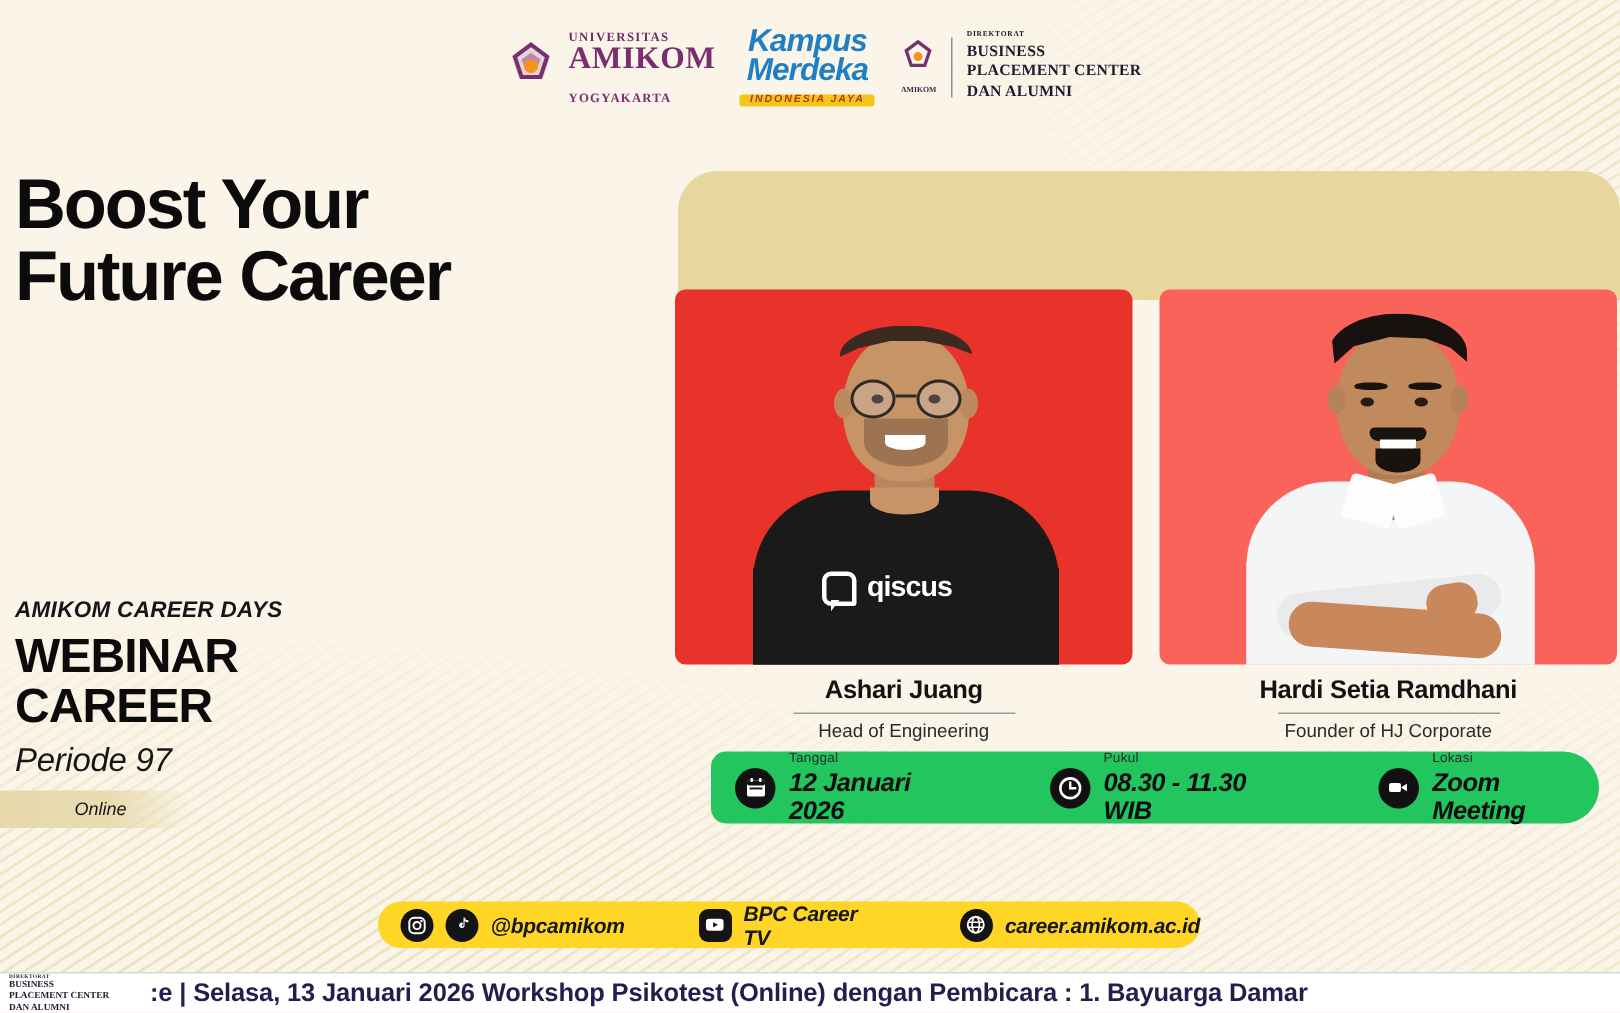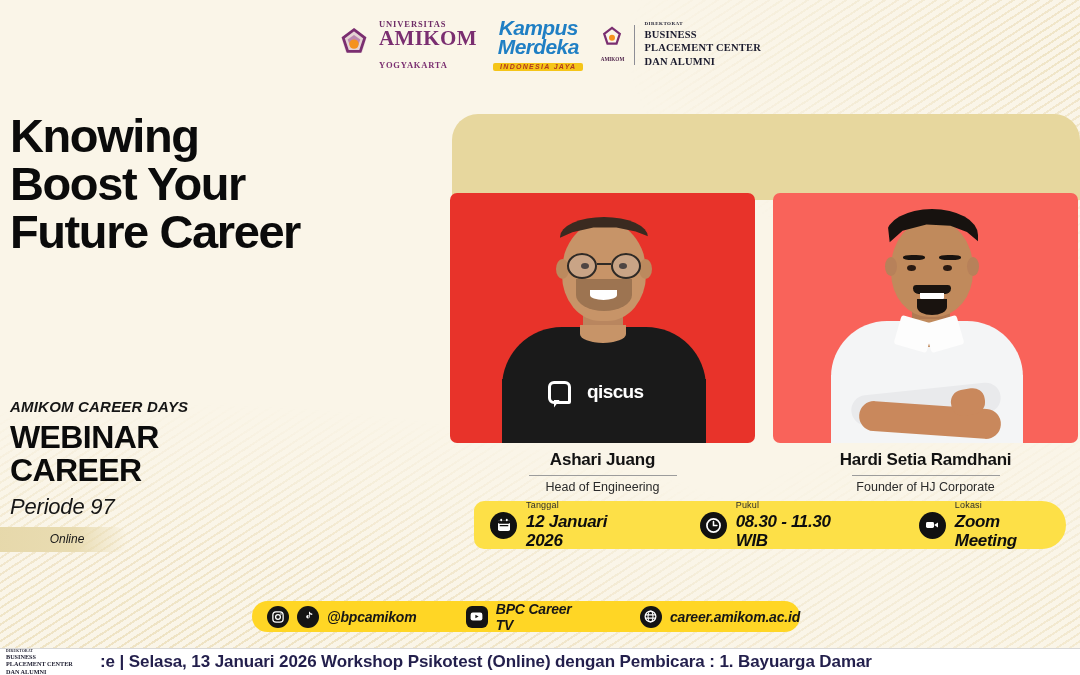--- a/index.html
+++ b/index.html
@@ -181,21 +181,21 @@
   }
   #L-shoulderfix {
     position:absolute; left:52px; top:186px; width:204px; height:68px; background:#1A1A1A;
   }
   #L-collar {
     position:absolute; left:130px; top:132px; width:46px; height:18px;
     background:#C79468; border-radius:0 0 60% 60%;
   }
   #L-logo {
     position:absolute; left:98px; top:186px; width:120px; height:26px;
-    display:flex; align-items:center; gap:16px;
+    display:flex; align-items:center; gap:7px;
   }
   #L-logo .qmark {
     width:23px; height:23px; border:3.4px solid #FFF; border-radius:6px 6px 2px 6px;
     position:relative;
   }
   #L-logo .qmark::after {
     content:""; position:absolute; left:3px; bottom:-7px;
     width:6px; height:8px; background:#FFF;
     clip-path:polygon(0 0,100% 0,0 100%);
   }
@@ -267,21 +267,21 @@
     font-size:17px; font-weight:bold; color:#121212; letter-spacing:-.2px;
   }
   .nrule {
     width:148px; height:1.4px; background:#9C9C9C; margin:5px auto 4px;
   }
   .rl { font-size:12.5px; color:#2A2A2A; }
 
   
   #info-bar {
     position:absolute; left:474px; top:501px; width:592px; height:48px;
-    background:#fde047; border-radius:10px 24px 24px 10px;
+    background:#22c55e; border-radius:10px 24px 24px 10px;
     display:flex; align-items:center;
   }
   .info-item { display:flex; align-items:center; gap:9px; }
   #ii-0 { margin-left:16px; }
   #ii-1 { margin-left:52px; }
   #ii-2 { margin-left:52px; }
   .ic {
     width:27px; height:27px; border-radius:50%; background:#111;
     display:flex; align-items:center; justify-content:center; flex:0 0 auto;
   }
@@ -369,21 +369,20 @@
       <div class="bpc-words">
         <div class="bw-0">DIREKTORAT</div>
         <div class="bw-1">BUSINESS</div>
         <div class="bw-1">PLACEMENT CENTER</div>
         <div class="bw-1">DAN ALUMNI</div>
       </div>
     </div>
   </div>
 
   <div id="headline">
-    <div>Knowing</div>
     <div>Boost Your</div>
     <div>Future Career</div>
   </div>
 
   <div id="left-meta">
     <div id="acd">AMIKOM CAREER DAYS</div>
     <div id="webinar">WEBINAR</div>
     <div id="career-word">CAREER</div>
     <div id="periode">Periode 97</div>
     <div id="online-badge">

